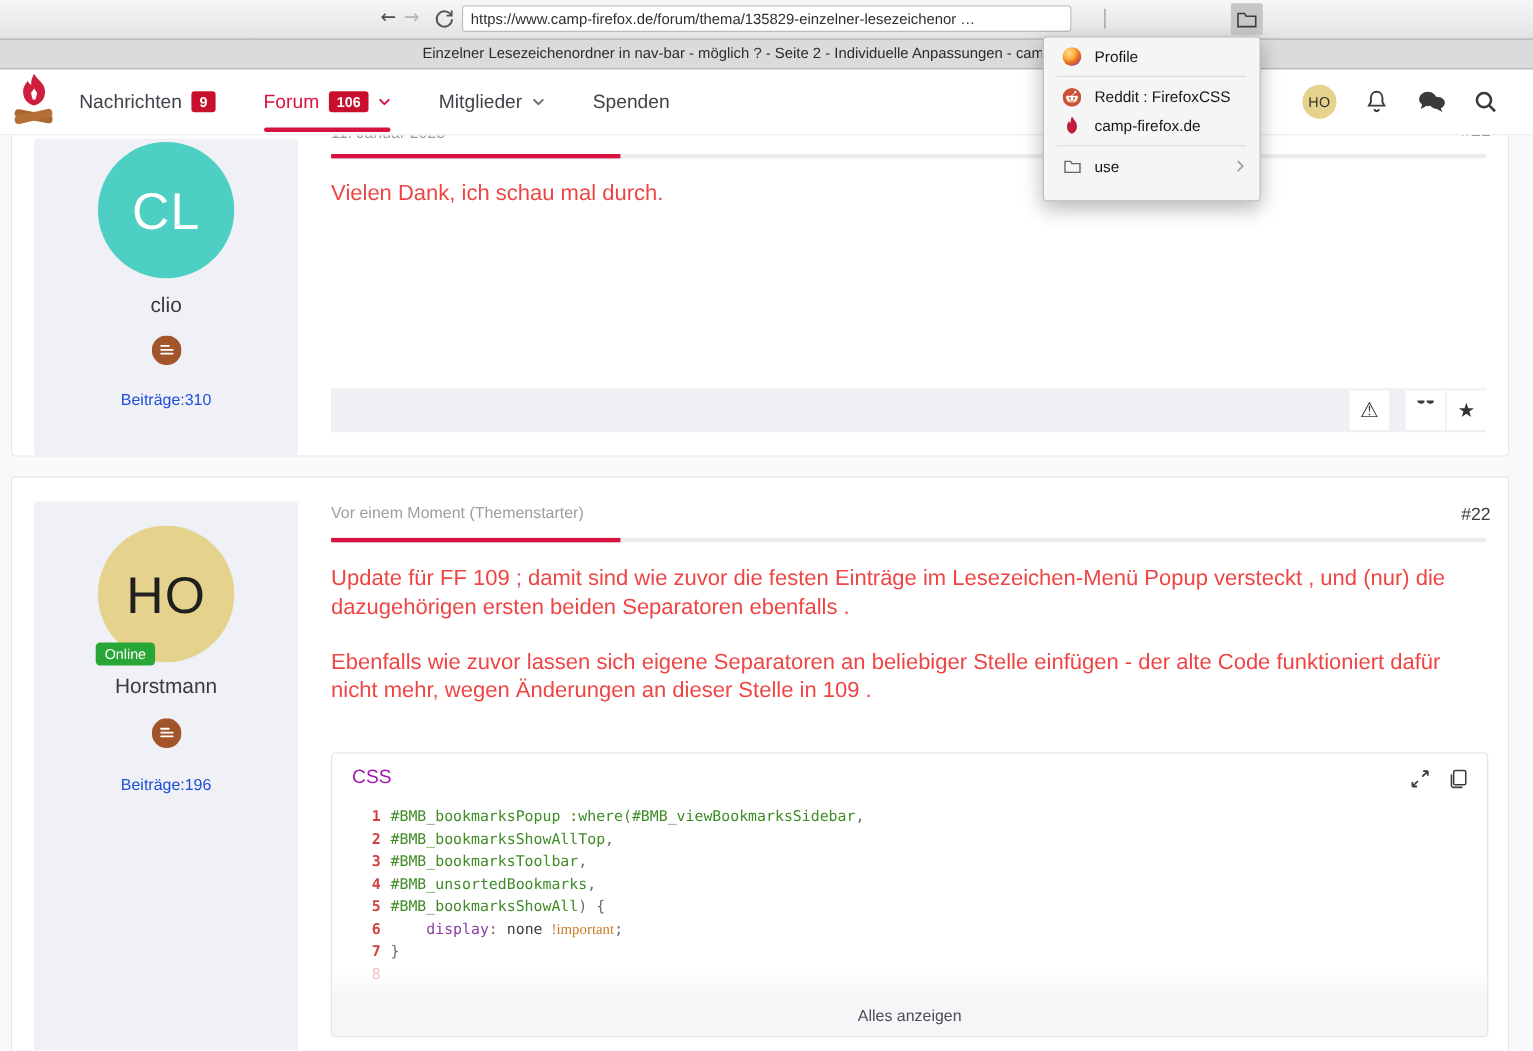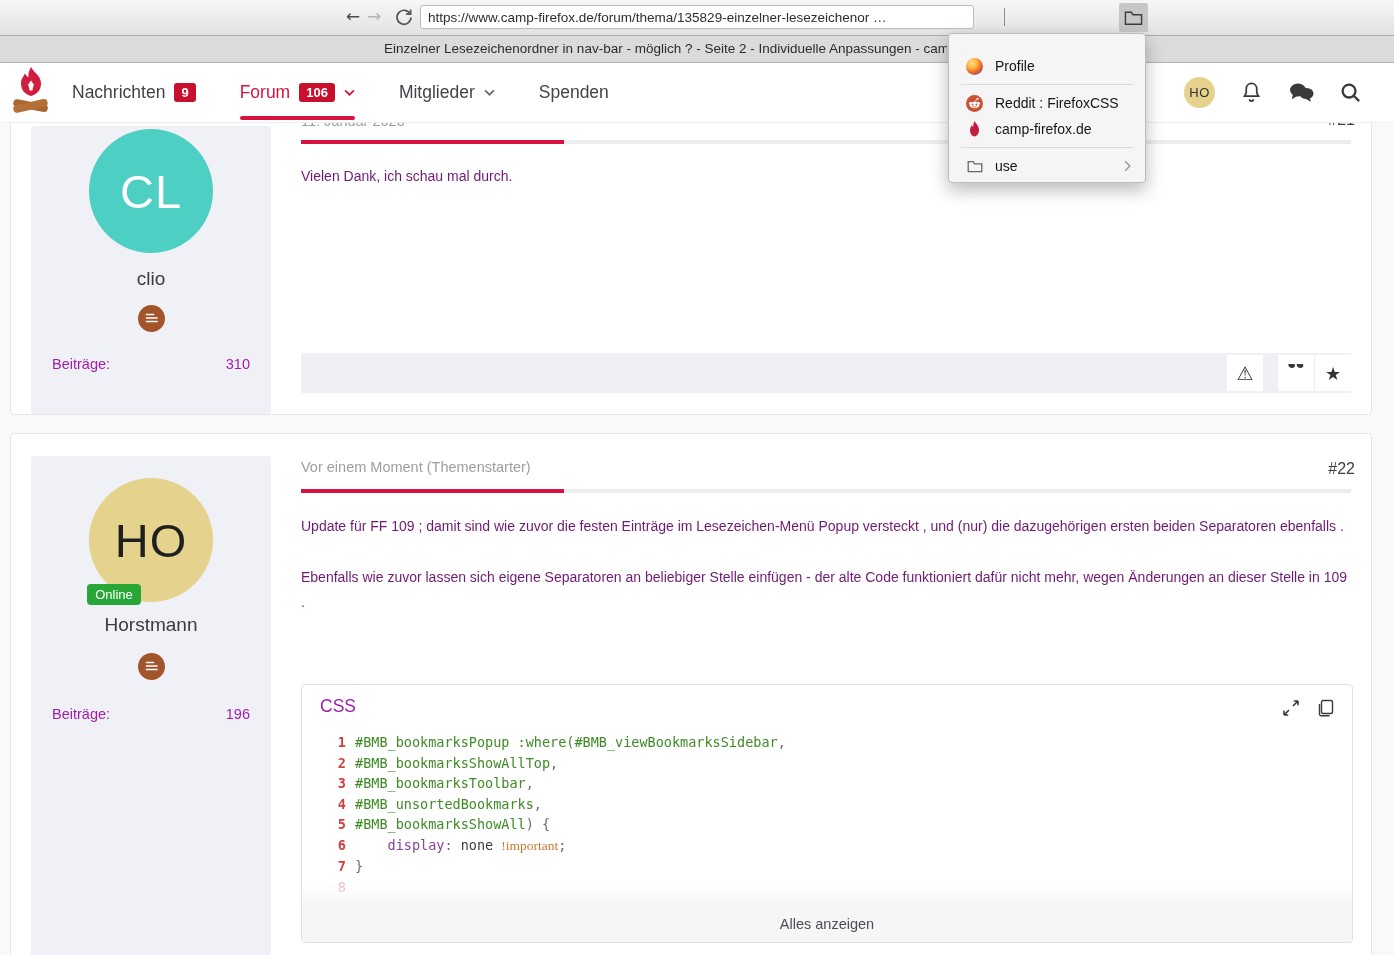--- a/index.html
+++ b/index.html
@@ -43,27 +43,27 @@
   #post22{top:433px;height:545px;}
   .author-card{position:absolute;left:20px;width:240px;background:#f0f1f6;border-radius:3px;}
   .avatar{position:absolute;left:58px;width:124px;height:124px;border-radius:50%;display:flex;
     align-items:center;justify-content:center;font-size:47px;letter-spacing:1px;cursor:pointer;}
   .avatar.teal{background:var(--teal,#4dcfc3);color:#fff;}
   .avatar.tan{background:var(--tan,#e4d28d);color:#1f1f1f;font-weight:300;}
   .online-badge{position:absolute;left:56px;width:54px;height:21px;background:var(--online_green,#28a737);
     border-radius:4px;color:#fff;font-size:13px;display:flex;align-items:center;justify-content:center;z-index:2;text-align:center;}
   .author-name{position:absolute;left:0;width:100%;text-align:center;font-size:19px;color:#3a3a42;cursor:pointer;}
   .posts-badge{position:absolute;left:107px;width:27px;height:27px;cursor:pointer;}
-  .author-stats{position:absolute;left:21px;right:21px;display:flex;justify-content:space-between;
-    font-size:14.5px;color:#a21caf;}
+  .author-stats{position:absolute;left:21px;right:21px;display:flex;justify-content:center;
+    font-size:14.5px;color:#1d4ed8;}
   .post-date{position:absolute;left:290px;font-size:14.5px;color:#9d9da5;}
   .post-number{position:absolute;right:16px;font-size:16px;font-weight:500;color:#3e3e46;}
   .divider{position:absolute;left:290px;width:1050px;height:3.5px;background:#ededf0;}
   .divider .red{position:absolute;left:0;top:0;width:263px;height:3.5px;background:var(--accent,#d8123f);}
-  .post-body{position:absolute;left:290px;width:1052px;font-size:14px;color:#701a75;line-height:25.5px;}
+  .post-body{position:absolute;left:290px;width:1052px;font-size:20px;color:#ef4444;line-height:25.5px;}
   .post-body p{margin:0 0 25px 0;}
   .post-footer{position:absolute;left:290px;width:1050px;height:40px;background:#eff0f3;}
   .icon-btn{position:absolute;top:2px;width:36px;height:36px;background:#fff;display:flex;
     align-items:center;justify-content:center;cursor:pointer;}
   .warn-glyph{font-family:"DejaVu Sans",sans-serif;font-size:19px;color:#333;}
   .quote-glyph{font-family:"Liberation Serif",serif;font-weight:bold;font-size:38px;color:#3a3a3a;
     line-height:10px;height:18px;overflow:hidden;}
   .star-glyph{font-family:"DejaVu Sans",sans-serif;font-size:18px;color:#333;}
   
   .code-block{position:absolute;left:290px;width:1050px;height:257px;border:1px solid #dfe0e4;
@@ -81,21 +81,21 @@
   .tk-prop{color:var(--code_property_purple,#8a3fa0);}
   .tk-val{color:#3d3d3d;}
   .tk-imp{color:var(--code_important_orange,#cc7a29);font-family:Liberation Serif, serif;}
   .code-fade{position:absolute;left:0;right:0;bottom:35px;height:24px;
     background:linear-gradient(rgba(255,255,255,0),#f6f6f8);}
   .show-all{position:absolute;left:0;right:0;bottom:0;height:35px;background:#f6f6f8;text-align:center;
     line-height:35px;font-size:14.5px;color:#4d4d55;cursor:pointer;}
   
   .bm-menu{position:absolute;left:948px;top:33px;width:198px;height:150px;background:#f5f5f5;
     border:1px solid #bdbdbd;border-radius:4px;box-shadow:0 7px 18px rgba(0,0,0,.28);z-index:30;
-    padding-top:19px;box-sizing:border-box;}
+    padding-top:4px;box-sizing:border-box;}
   .bm-item{height:26px;display:flex;align-items:center;padding:0 14px 0 17px;gap:12px;font-size:14px;
     color:#161616;cursor:pointer;}
   .bm-sep{height:1px;background:#d9d9d9;margin:5px 12px;}
   .bm-ic{width:17px;height:17px;flex:0 0 17px;display:flex;align-items:center;justify-content:center;}
   .ff-globe{width:17px;height:17px;border-radius:50%;
     background:radial-gradient(circle at 35% 30%,#ffe08a 0%,#ffb344 32%,#e66a1f 58%,#9a4b8f 82%,#5c3a8e 100%);}
   .bm-chevR{margin-left:auto;}
 </style>
 </head>
 <body>

